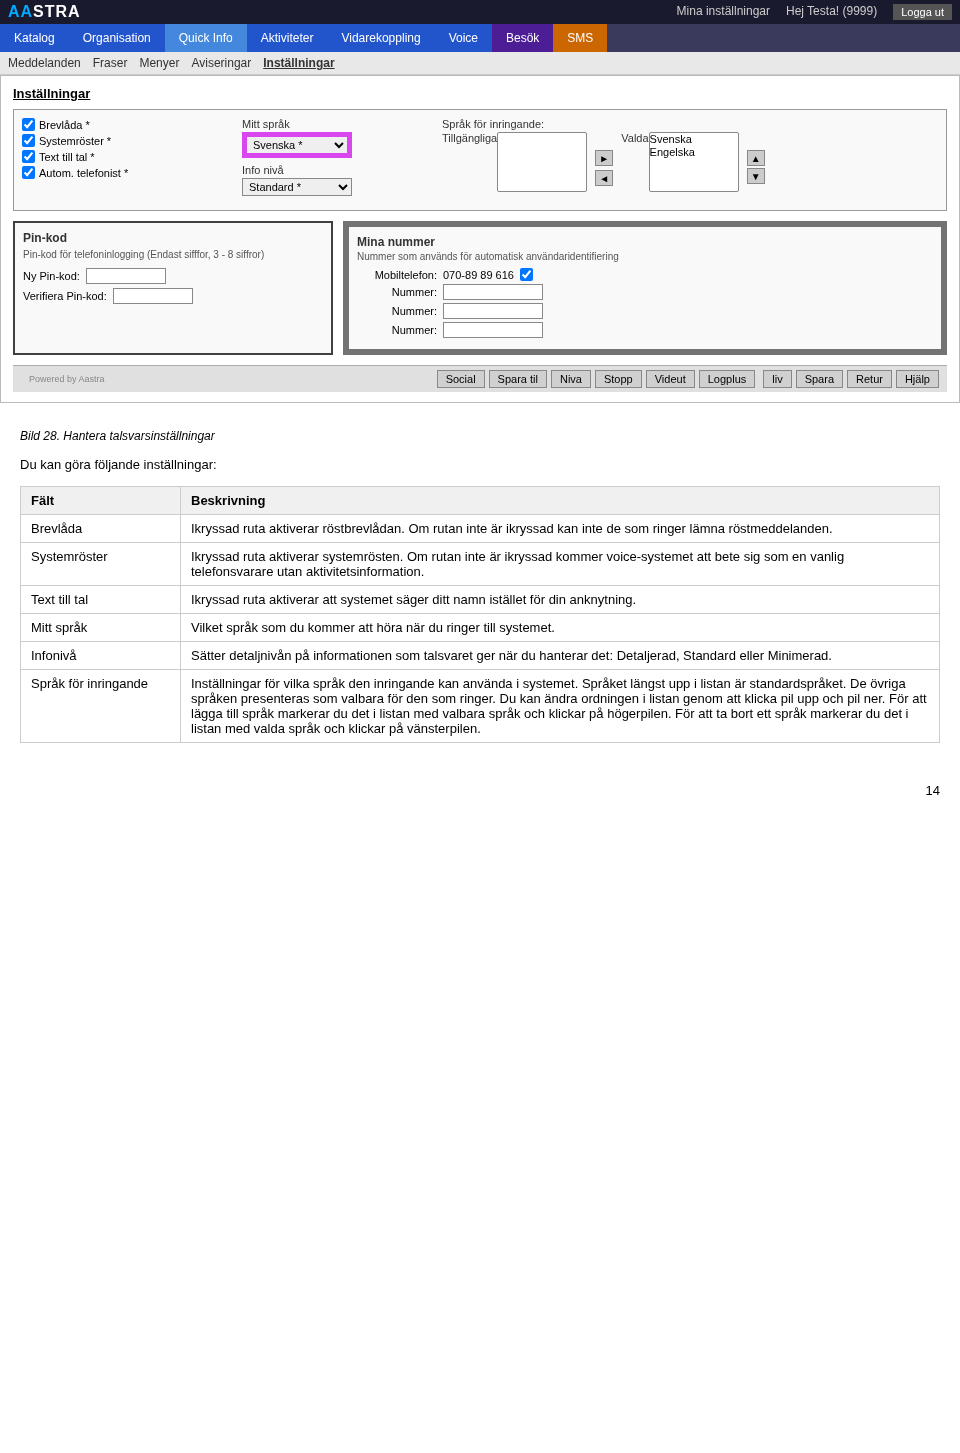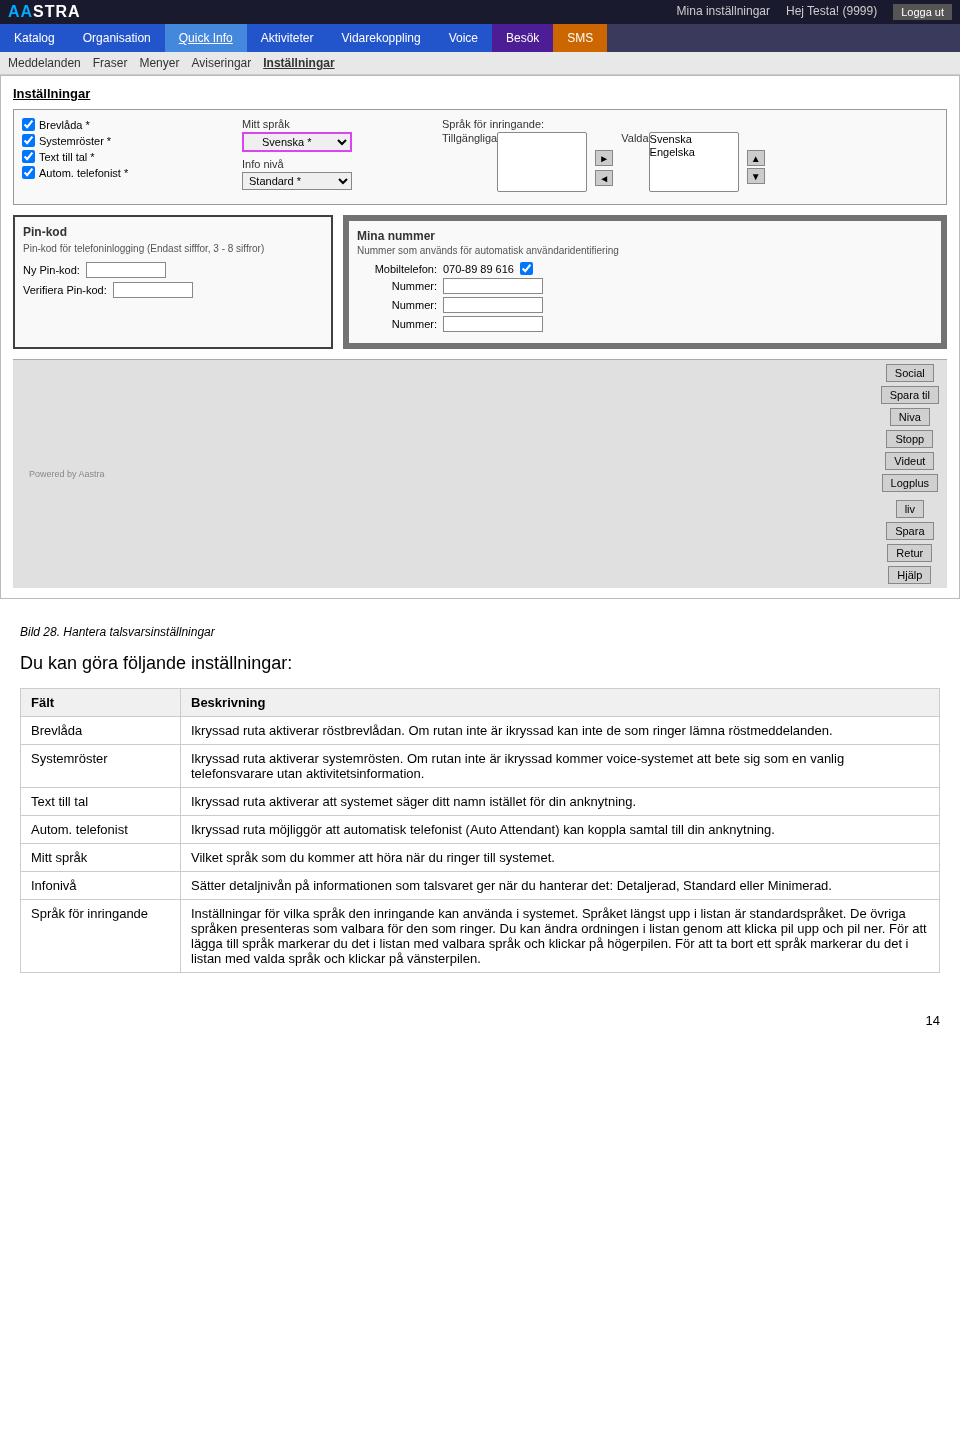--- a/index.html
+++ b/index.html
@@ -54,21 +54,21 @@
       padding: 0 14px;
       display: flex;
       align-items: center;
       font-size: 12px;
       cursor: pointer;
       border: none;
       background: transparent;
       text-decoration: none;
     }
     .nav-btn.highlight-blue { background: #2255cc; }
-    .nav-btn.highlight-light { background: #4488dd; text-decoration: underline; }
+    .nav-btn.highlight-light { background: #4488dd; }
     .nav-btn.highlight-green { background: #4c1d95; }
     .nav-btn.highlight-orange { background: #cc6600; }
 
     
     .sub-nav {
       background: #e8e8e8;
       border-bottom: 1px solid #ccc;
       padding: 4px 8px;
       display: flex;
       gap: 12px;
@@ -258,21 +258,21 @@
     
     .footer-bar {
       background: #e0e0e0;
       border-top: 1px solid #aaa;
       padding: 4px 8px;
       display: flex;
       gap: 4px;
       justify-content: space-between;
     }
     .footer-left { display: flex; gap: 4px; align-items: center; }
-    .footer-right { display: flex; gap: 4px; align-items: center; flex-direction: column; }
+    .footer-right { display: flex; gap: 4px; align-items: center; }
     .footer-btn {
       background: #d0d0d0;
       border: 1px solid #888;
       padding: 2px 8px;
       font-size: 11px;
       cursor: pointer;
     }
     .powered-by {
       font-size: 9px;
       color: #888;
@@ -282,21 +282,21 @@
     
     .doc-content {
       padding: 16px 20px 20px 20px;
     }
     .bild-caption {
       font-size: 12px;
       margin-bottom: 14px;
       font-style: italic;
     }
     .intro-text {
-      font-size: 18px;
+      font-size: 13px;
       margin-bottom: 14px;
     }
 
     
     .info-table {
       width: 100%;
       border-collapse: collapse;
       font-size: 13px;
       margin-bottom: 20px;
     }
@@ -392,21 +392,21 @@
           <div class="checkbox-row">
             <input type="checkbox" checked="" style="">
             <label>Autom. telefonist *</label>
           </div>
         </div>
 
         <div class="settings-middle">
           <div class="field-group">
             <div class="field-label">Mitt språk</div>
             <div class="field-row">
-              <select style="font-size:11px; padding:1px 14px; border:2px solid #d946ef; width:110px;">
+              <select style="font-size:11px; padding:1px 2px; border:5px solid #d946ef; width:110px;">
                 <option>Svenska *</option>
               </select>
             </div>
           </div>
           <div class="field-group">
             <div class="field-label">Info nivå</div>
             <div class="field-row">
               <select style="font-size:11px; padding:1px 2px; border:1px solid #888; width:110px;">
                 <option>Standard *</option>
               </select>
@@ -519,24 +519,20 @@
         </tr>
         <tr>
           <td>Systemröster</td>
           <td>Ikryssad ruta aktiverar systemrösten. Om rutan inte är ikryssad kommer voice-systemet att bete sig som en vanlig telefonsvarare utan aktivitetsinformation.</td>
         </tr>
         <tr>
           <td>Text till tal</td>
           <td>Ikryssad ruta aktiverar att systemet säger ditt namn istället för din anknytning.</td>
         </tr>
         <tr>
-          <td>Autom. telefonist</td>
-          <td>Ikryssad ruta möjliggör att automatisk telefonist (Auto Attendant) kan koppla samtal till din anknytning.</td>
-        </tr>
-        <tr>
           <td>Mitt språk</td>
           <td>Vilket språk som du kommer att höra när du ringer till systemet.</td>
         </tr>
         <tr>
           <td>Infonivå</td>
           <td>Sätter detaljnivån på informationen som talsvaret ger när du hanterar det: Detaljerad, Standard eller Minimerad.</td>
         </tr>
         <tr>
           <td>Språk för inringande</td>
           <td>Inställningar för vilka språk den inringande kan använda i systemet. Språket längst upp i listan är standardspråket. De övriga språken presenteras som valbara för den som ringer. Du kan ändra ordningen i listan genom att klicka pil upp och pil ner. För att lägga till språk markerar du det i listan med valbara språk och klickar på högerpilen. För att ta bort ett språk markerar du det i listan med valda språk och klickar på vänsterpilen.</td>

